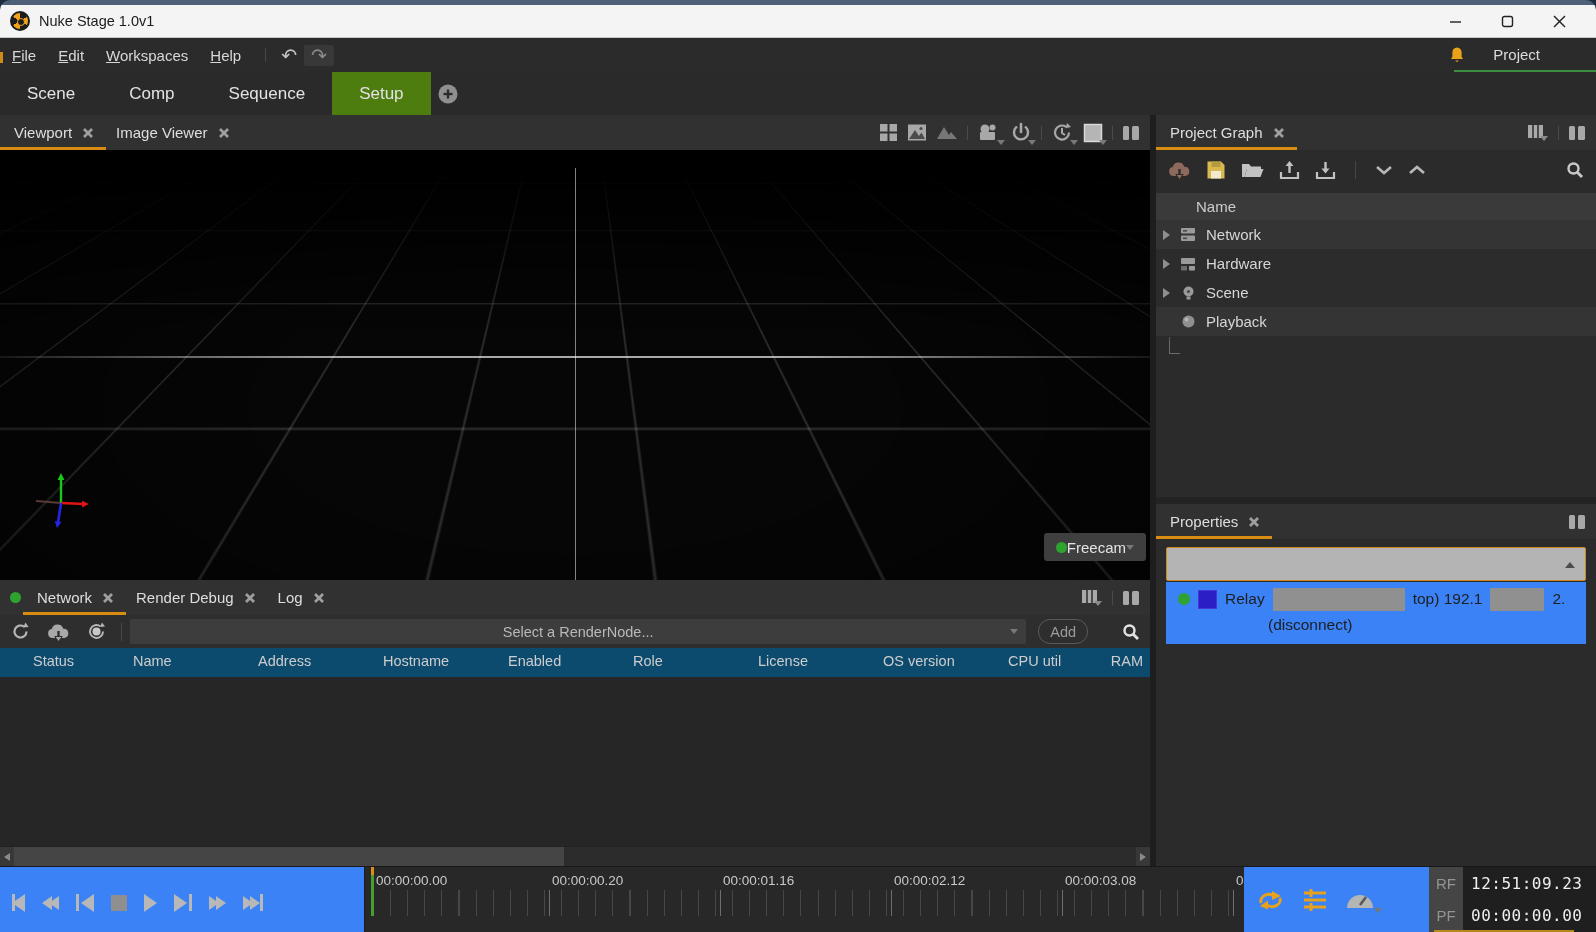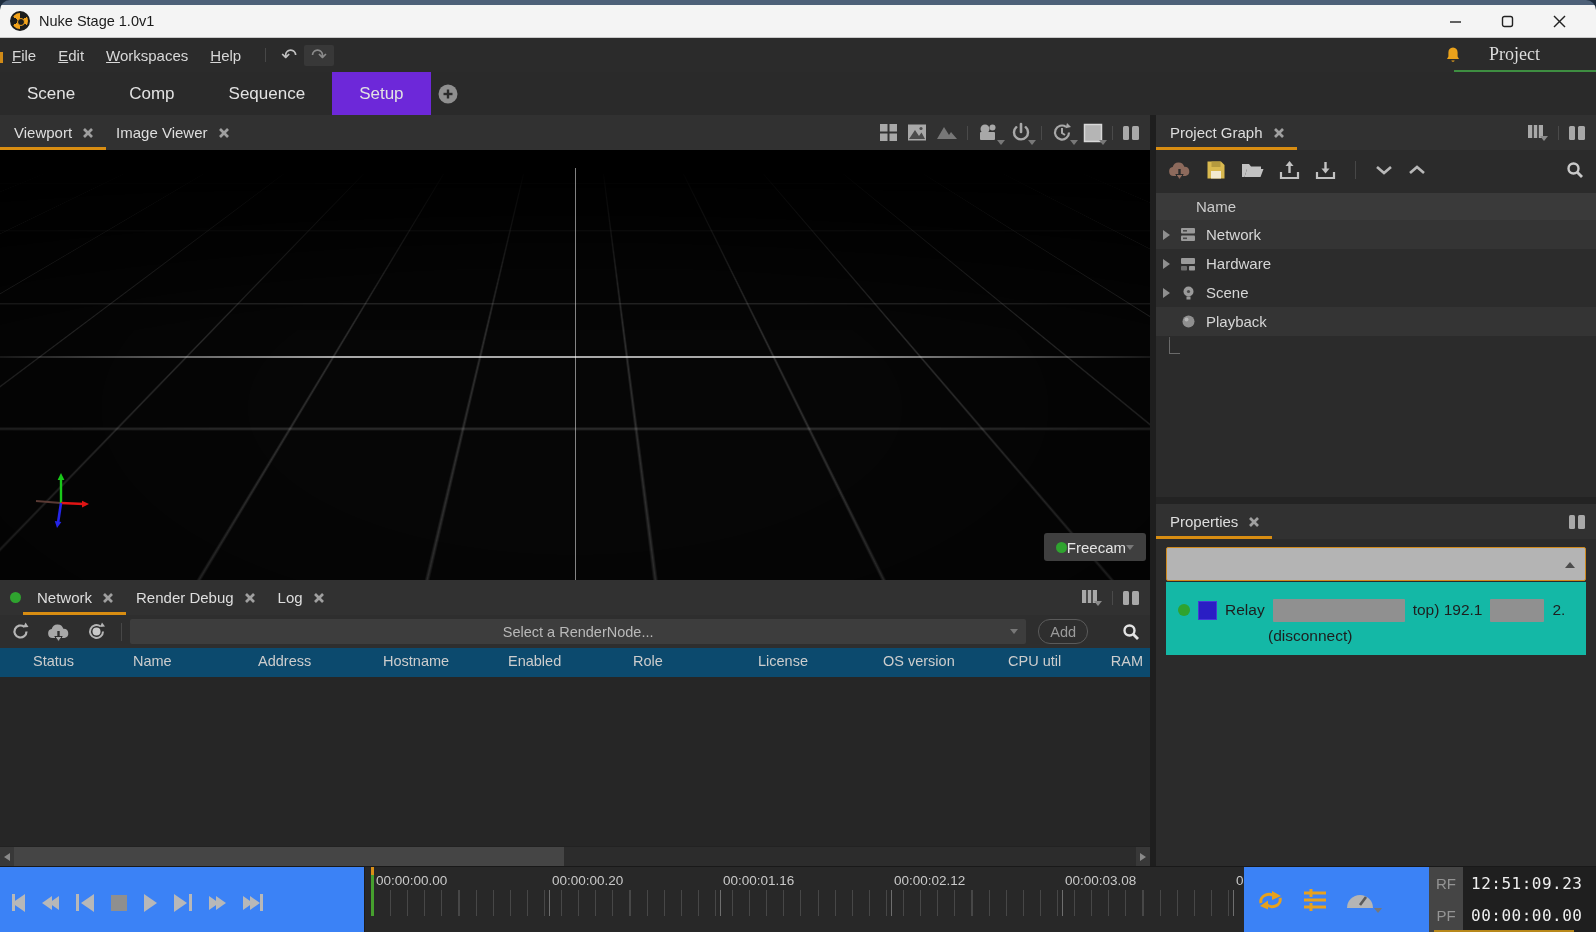--- a/index.html
+++ b/index.html
@@ -25,29 +25,29 @@
   
   .menubar { height:34px; background:#2b2b2b; display:flex; align-items:center;
     padding:0 12px; position:relative; }
   .menu-item { display:inline-block; color:#d8d8d8; font-size:15px; margin-right:22px; cursor:pointer; }
   .menu-item::first-letter { text-decoration:underline; }
   .mdiv { width:1px; height:14px; background:#474747; margin:0 8px 0 2px; }
   .histbtn { font-family:"DejaVu Sans",sans-serif; font-size:19px; line-height:1;
     color:#c2c2c2; padding:1px 7px; cursor:pointer; }
   .histbtn.redo { color:#8b8b8b; background:#383838; border-radius:2px; }
   .menubar-right { margin-left:auto; display:flex; align-items:center; }
-  .project-tab { color:#dcdcdc; font-size:18px; padding:6px 44px 8px 28px; position:relative; cursor:pointer;font-family:Liberation Serif, serif; }
+  .project-tab { color:#dcdcdc; font-size:15px; padding:6px 44px 8px 28px; position:relative; cursor:pointer; }
   .project-underline { position:absolute; right:0; bottom:0; width:142px; height:2px; background:#3e8e41; }
   .left-notch { position:absolute; left:0; top:52px; width:3px; height:11px; background:#d08a17; }
 
   
   .wsbar { height:43px; background:#2a2a2a; display:flex; align-items:center; }
   .ws-tab { color:#e2e2e2; font-size:17px; padding:0 27px; height:100%;
     display:flex; align-items:center; cursor:pointer; }
-  .ws-tab.active { background:#6d28d9; }
+  .ws-tab.active { background:#4d7c0f; }
   .ws-add { margin-left:6px; cursor:pointer; display:flex; }
 
   
   .main { flex:1; display:flex; min-height:0; }
   .left-col { width:1150px; display:flex; flex-direction:column; }
   .vdivider { width:6px; background:#1e1e1e; }
   .right-col { flex:1; display:flex; flex-direction:column; background:#2b2b2b; min-width:0; }
 
   
   .ptabbar { height:35px; background:#313131; display:flex; align-items:center; padding:0 10px; position:relative; }
@@ -121,21 +121,21 @@
   .pg-fill { flex:1; background:#2b2b2b; }
   .rdivider { height:7px; background:#232323; }
 
   
   .props-panel { flex:1; display:flex; flex-direction:column; }
   .props-body { padding:8px 10px 0 10px; }
   .props-combo { height:34px; background:#b4b4b4; border:1px solid #cf8a1e; border-radius:2px;
     position:relative; cursor:pointer; }
   .caret-up-dark { width:0; height:0; border-left:5px solid transparent; border-right:5px solid transparent;
     border-bottom:6px solid #4c4c4c; position:absolute; right:10px; top:14px; }
-  .props-list { background:#14b8a6; margin-top:1px; padding:13px 0 6px 0; }
+  .props-list { background:#3b82f6; margin-top:1px; padding:2px 0 6px 0; }
   .relay-row { display:flex; align-items:center; gap:8px; height:30px; padding:0 8px 0 12px; overflow:hidden; }
   .relay-sq { width:19px; height:19px; background:#2a1ec4; border:1px solid #4638d8; }
   .dark-text { color:#1e1e1e; font-size:15.5px; white-space:nowrap; }
   .redact { height:23px; background:#909090; border-radius:1px; }
   .relay-line2 { padding:2px 0 4px 54px;margin-left:48px; }
   .props-fill { flex:1; }
 
   
   .timeline { height:66px; background:#3b82f6; border-top:1px solid #191919; position:relative; flex:none; }
   .transport { position:absolute; left:0; top:0; bottom:0; width:362px;

